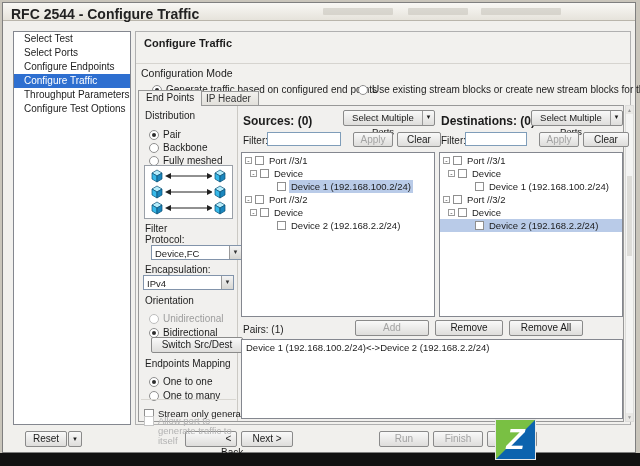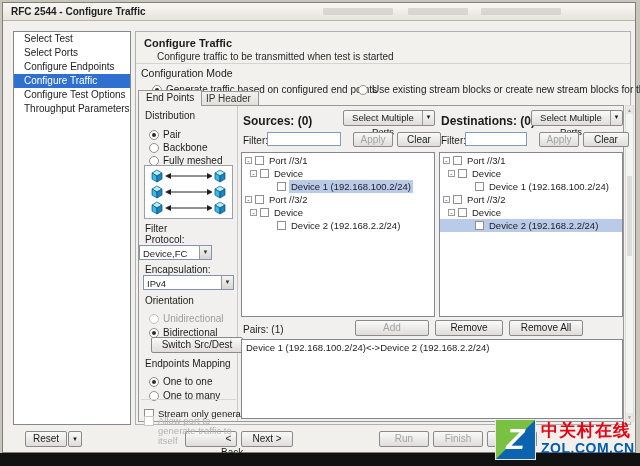--- a/index.html
+++ b/index.html
@@ -4,21 +4,21 @@
 <style>
   * { margin:0; padding:0; box-sizing:border-box; }
   html,body { width:640px; height:466px; overflow:hidden; }
   body { position:relative; background:#c9c5bb; font-family:"Liberation Sans",sans-serif; color:#1c1c1c; }
 
   
   .dialog { position:absolute; left:2px; top:2px; width:634px; height:451px;
             background:#f1f0ed; border:1px solid #7f7f7f; }
   .titlebar { position:absolute; left:0; top:0; width:100%; height:18px;
               background:linear-gradient(#f9f8f5,#e6e3db); border-bottom:1px solid #b9b5ab; }
-  .titlebar .title { position:absolute; left:8px; top:3px; font-size:10px; font-weight:bold; color:#222;text-align:right; }
+  .titlebar .title { position:absolute; left:8px; top:3px; font-size:14px; font-weight:bold; color:#222;text-align:right; }
   .tb-ghost { position:absolute; top:5px; height:7px; background:#c6c3ba; opacity:.55; border-radius:1px; filter:blur(.6px); }
 
   
   .steps-panel { position:absolute; left:10px; top:28px; width:118px; height:394px;
                  background:#fff; border:1px solid #84878f; }
   .steps-header { font-size:10.5px; font-weight:bold; padding:4px 0 3px 6px; }
   .step-item { font-size:10px; padding:1px 2px 1px 10px; line-height:12px; cursor:default; white-space:nowrap; }
   .step-item.sel { background:#2e6fd0; color:#fff; }
 
   
@@ -65,21 +65,21 @@
   .diagram { position:absolute; left:5px; top:59px; width:89px; height:54px; background:#fff;
              border:1px solid #9aa0a8; padding:2px 4px; display:flex; flex-direction:column; justify-content:space-around; }
   .diag-row { display:flex; align-items:center; justify-content:space-between; height:15px; }
 
   .filter-label { position:absolute; left:6px; top:117px; }
   .proto-label { position:absolute; left:6px; top:128px; }
   .combo { position:absolute; background:#fff; border:1px solid #8294ab; height:15px; font-size:9.5px; }
   .combo .ctext { position:absolute; left:3px; top:2px; white-space:nowrap; }
   .combo .cbtn { position:absolute; right:0; top:0; width:12px; height:13px; background:linear-gradient(#f4f4f4,#d7d6d2);
                  border-left:1px solid #9a9a9a; font-size:6px; text-align:center; line-height:13px; color:#333; }
-  .combo-proto { left:0; top:139px; width:73px;text-decoration:underline; }
+  .combo-proto { left:12px; top:139px; width:91px;text-decoration:underline; }
   .encap-label { position:absolute; left:6px; top:158px; }
   .combo-encap { left:4px; top:169px; width:91px; }
 
   .orient-label { position:absolute; left:6px; top:189px; }
   .rad-uni { position:absolute; left:10px; top:202px; white-space:nowrap; color:#9d9d9d; }
   .rad-uni .radio { border-color:#bdbdbd; }
   .rad-bi { position:absolute; left:10px; top:216px; white-space:nowrap; }
   .btn { background:linear-gradient(#f9f9f9,#dedddb); border:1px solid #8a8a8a; border-radius:2px;
          font-size:10px; text-align:center; position:absolute; height:16px; line-height:14px; cursor:default;margin-left:8px; }
   .btn.disabled { color:#a3a3a3; }
@@ -177,28 +177,27 @@
     <span class="tb-ghost" style="left:405px; width:60px;"></span>
     <span class="tb-ghost" style="left:478px; width:80px;"></span>
   </div>
 
   <div class="steps-panel">
     <div>
         <div class="step-item">Select Test</div>
         <div class="step-item">Select Ports</div>
         <div class="step-item">Configure Endpoints</div>
         <div class="step-item sel">Configure Traffic</div>
+        <div class="step-item">Throughput Parameters</div>
         <div class="step-item">Configure Test Options</div>
-        <div class="step-item">Throughput Parameters</div>
       </div>
   </div>
 
   <div class="main-panel">
     <div class="main-title">Configure Traffic</div>
-    <div class="main-subtitle">Configure traffic to be transmitted when test is started</div>
     <div class="hdr-sep"></div>
 
     <div class="cfgmode-label">Configuration Mode</div>
     <div class="cfg-radio-1">
       <span class="radio sel"></span><span class="rlabel">Generate traffic based on configured end points</span>
     </div>
     <div class="cfg-radio-2">
       <span class="radio"></span><span class="rlabel">Use existing stream blocks or create new stream blocks for the test</span>
     </div>
 
@@ -418,17 +417,13 @@
   <div class="btn next-btn">Next &gt;</div>
   <div class="btn run-btn disabled">Run</div>
   <div class="btn finish-btn disabled">Finish</div>
   <div class="btn cancel-btn">Cancel</div>
 </div>
 
 <div class="taskbar"></div>
 
 <div class="watermark">
   <div class="wm-logo">Z</div>
-  <div class="wm-text">
-    <div class="wm-cn">中关村在线</div>
-    <div class="wm-url">ZOL.COM.CN</div>
-  </div>
 </div>
 
 </body></html>

